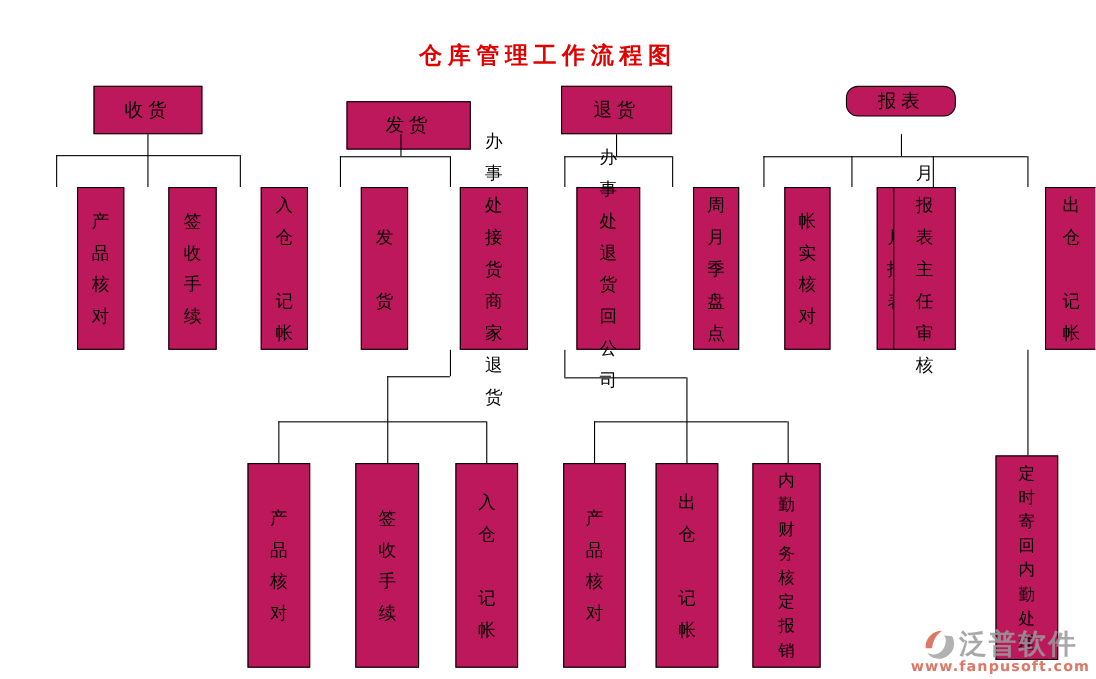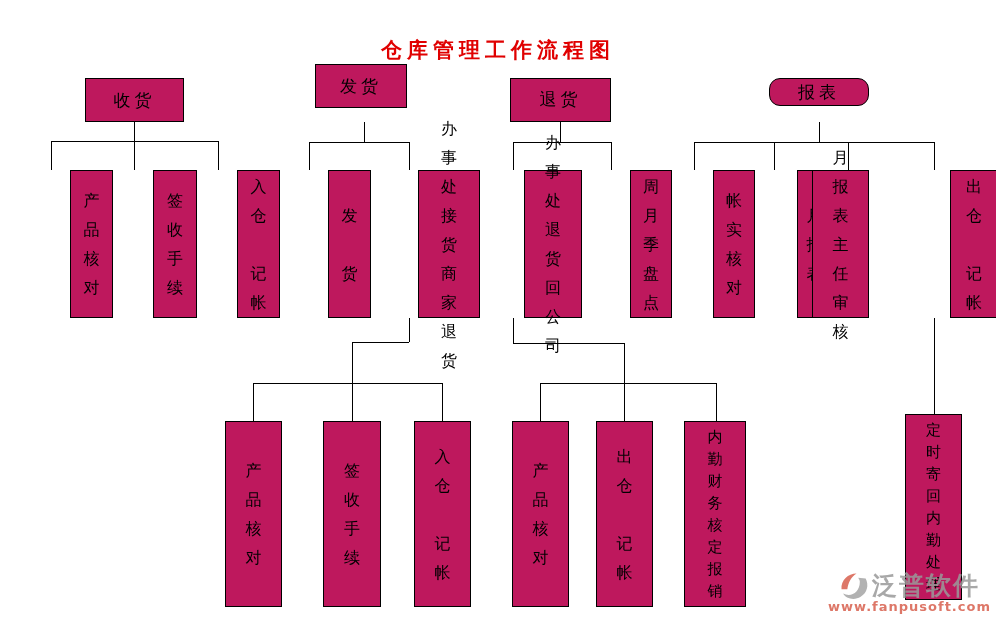--- a/index.html
+++ b/index.html
@@ -30,21 +30,21 @@
   .wm-url{font-size:13px;font-weight:bold;color:#d8604e;margin-top:-3px;letter-spacing:1px;}
 </style>
 </head>
 <body>
 
 <div class="stage">
 
   <div class="title" style="color: rgb(224, 0, 0);">仓库管理工作流程图</div>
 
   <div class="node header" style="left:85px;top:78px;width:99px;height:44px;">收货</div>
-  <div class="node header" style="left:315px;top:64px;width:92px;height:44px;">发货</div>
+  <div class="node header" style="left:315px;top:92px;width:113px;height:44px;">发货</div>
   <div class="node header" style="left:510px;top:78px;width:101px;height:44px;font-family:Liberation Serif, serif;">退货</div>
   <div class="node header" style="left:769px;top:78px;width:100px;height:28px;border-radius:11px;">报表</div>
 
   <div class="node lvl2" style="left:30px;width:43px;">产
 品
 核
 对</div>
   <div class="node lvl2" style="left:113px;width:44px;">签
 收
 手

